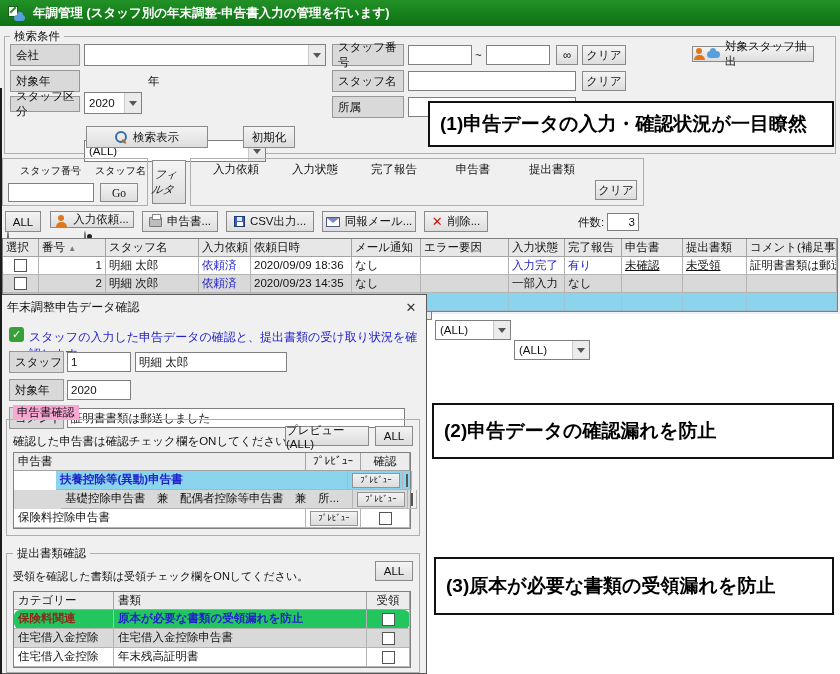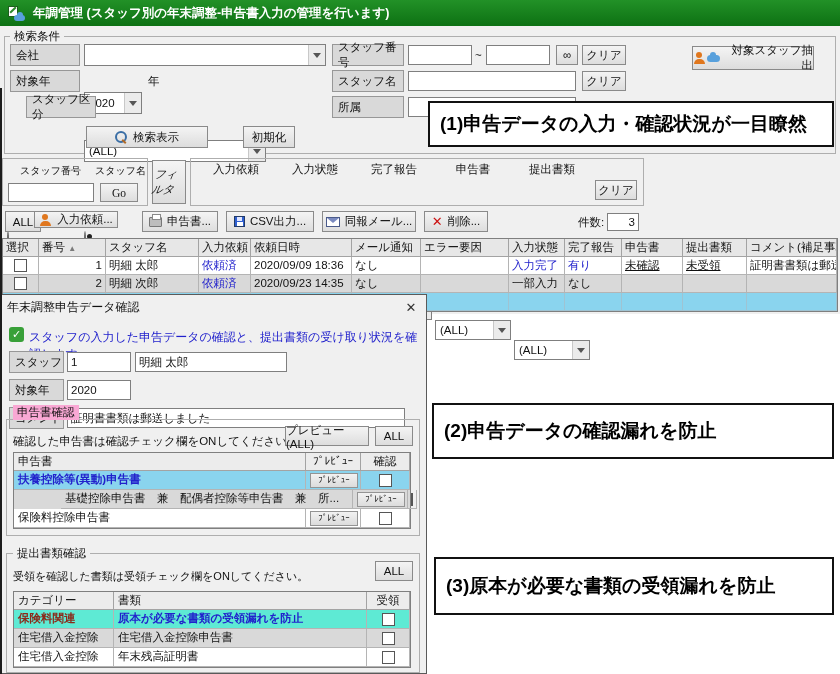--- a/index.html
+++ b/index.html
@@ -126,21 +126,21 @@
   <div class="abs combo" style="left:84px;top:44px;width:242px;height:22px;">
       <span class="combo-text"></span>
     </div>
 
   <div class="abs lbl" style="left:10px;top:70px;width:70px;height:22px;">対象年</div>
   <div class="abs combo" style="left:84px;top:70px;width:58px;height:22px;">
       <span class="combo-text">2020</span>
     </div>
   <span class="abs stext" style="left:148px;top:72px;height:18px;">年</span>
 
-  <div class="abs lbl" style="left:10px;top:96px;width:70px;height:22px;margin-left:16px;">スタッフ区分</div>
+  <div class="abs lbl" style="left:10px;top:96px;width:70px;height:16px;">スタッフ区分</div>
   <div class="abs combo" style="left:84px;top:96px;width:182px;height:22px;">
       <span class="combo-text">(ALL)</span>
     </div>
 
   <div class="abs lbl" style="left:332px;top:44px;width:72px;height:22px;">スタッフ番号</div>
   <div class="abs" style="left:408px;top:45px;width:64px;height:20px;"><input class="inp" style=""></div>
   <span class="abs stext" style="left:475px;top:46px;height:18px;">~</span>
   <div class="abs" style="left:486px;top:45px;width:64px;height:20px;"><input class="inp" style=""></div>
   <div class="abs btn" style="left:556px;top:45px;width:22px;height:20px;">∞</div>
   <div class="abs btn" style="left:582px;top:45px;width:44px;height:20px;">クリア</div>
@@ -151,21 +151,21 @@
 
   <div class="abs lbl" style="left:332px;top:96px;width:72px;height:22px;">所属</div>
   <div class="abs" style="left:408px;top:97px;width:168px;height:20px;"><input class="inp" style=""></div>
 
   <div class="abs btn" style="left:86px;top:126px;width:122px;height:22px;">
     <span class="icon-search"></span>
     <span>検索表示</span>
   </div>
   <div class="abs btn" style="left:243px;top:126px;width:52px;height:22px;">初期化</div>
 
-  <div class="abs btn" style="left:692px;top:46px;width:122px;height:24px;text-align:right;">
+  <div class="abs btn" style="left:692px;top:46px;width:122px;height:16px;">
     <span class="icon-person"></span>
     <span class="icon-cloud"></span>
     <span>対象スタッフ抽出</span>
   </div>
 
   
   <div class="abs groupbox" style="left:2px;top:158px;width:146px;height:48px;"></div>
   <span class="abs radio" style="left:7px;top:166px;"></span>
   <span class="abs" style="left:20px;top:164px;font-size:10px;">スタッフ番号</span>
   <span class="abs radio on" style="left:82px;top:166px;"></span>
@@ -195,21 +195,21 @@
       <span>(ALL)</span>
     </div>
   <span class="abs" style="left:514px;top:162px;width:76px;text-align:center;font-size:11.5px;">提出書類</span>
   <div class="abs combo" style="left:514px;top:180px;width:76px;height:20px;">
       <span>(ALL)</span>
     </div>
   <div class="abs btn" style="left:595px;top:180px;width:42px;height:20px;">クリア</div>
 
   
   <div class="abs btn" style="left:5px;top:211px;width:36px;height:21px;">ALL</div>
-  <div class="abs btn" style="left:34px;top:211px;width:84px;height:17px;">
+  <div class="abs btn" style="left:50px;top:211px;width:84px;height:17px;align-items:flex-end;">
     <span class="icon-person"></span>
     <span>入力依頼...</span>
   </div>
   <div class="abs btn" style="left:142px;top:211px;width:76px;height:21px;">
     <span class="icon-printer"></span>
     <span>申告書...</span>
   </div>
   <div class="abs btn" style="left:226px;top:211px;width:88px;height:21px;">
     <span class="icon-floppy"></span>
     <span>CSV出力...</span>
@@ -315,21 +315,21 @@
     <span class="abs" style="left:12px;top:139px;font-size:11.5px;">確認した申告書は確認チェック欄をONしてください。</span>
     <div class="abs btn" style="left:284px;top:131px;width:84px;height:20px;">プレビュー(ALL)</div>
     <div class="abs btn" style="left:374px;top:131px;width:38px;height:20px;">ALL</div>
 
     <div class="abs dtable" style="left:12px;top:157px;width:398px;">
       <div class="dtrow dthead" style="grid-template-columns:292px 55px 1fr;">
         <div class="dtc">申告書</div>
         <div class="dtc" style="text-align:center;">ﾌﾟﾚﾋﾞｭｰ</div>
         <div class="dtc" style="text-align:center;">確認</div>
       </div>
-      <div class="dtrow" style="grid-template-columns:292px 55px 1fr;background:#8ad4ee;">
+      <div class="dtrow" style="grid-template-columns:292px 55px 1fr;background:#8ad4ee;margin-left:42px;">
         <div class="dtc blue" style="font-weight:bold;">扶養控除等(異動)申告書</div>
         <div class="dtc">
             <span class="minibtn">ﾌﾟﾚﾋﾞｭｰ</span>
           </div>
         <div class="dtc cbcell">
             <span class="cb"></span>
           </div>
       </div>
       <div class="dtrow" style="grid-template-columns:292px 55px 1fr;background:#d9d9d9;padding-left:47px;">
         <div class="dtc">基礎控除申告書　兼　配偶者控除等申告書　兼　所...</div>
@@ -355,21 +355,21 @@
     <span class="abs legend" style="left:12px;top:251px;background:#f0f0f0;">提出書類確認</span>
     <span class="abs" style="left:12px;top:274px;font-size:11px;">受領を確認した書類は受領チェック欄をONしてください。</span>
     <div class="abs btn" style="left:374px;top:266px;width:38px;height:20px;">ALL</div>
 
     <div class="abs dtable" style="left:12px;top:296px;width:398px;">
       <div class="dtrow dthead" style="grid-template-columns:100px 253px 1fr;">
         <div class="dtc">カテゴリー</div>
         <div class="dtc">書類</div>
         <div class="dtc" style="text-align:center;">受領</div>
       </div>
-      <div class="dtrow" style="grid-template-columns:100px 253px 1fr;background:#5eead4;">
+      <div class="dtrow" style="grid-template-columns:100px 253px 1fr;background:#22c55e;border-radius:6px;">
         <div class="dtc maroon" style="font-weight:bold;">保険料関連</div>
         <div class="dtc blue" style="font-weight:bold;">原本が必要な書類の受領漏れを防止</div>
         <div class="dtc cbcell">
             <span class="cb"></span>
           </div>
       </div>
       <div class="dtrow" style="grid-template-columns:100px 253px 1fr;background:#d9d9d9;">
         <div class="dtc">住宅借入金控除</div>
         <div class="dtc">住宅借入金控除申告書</div>
         <div class="dtc cbcell">

